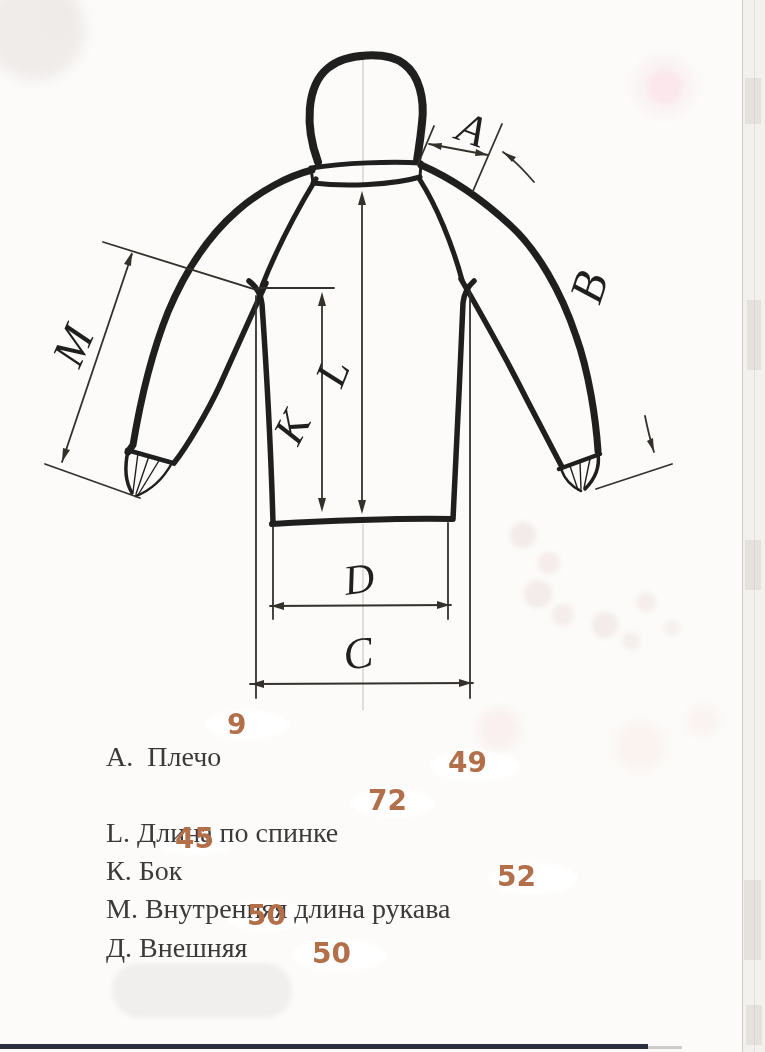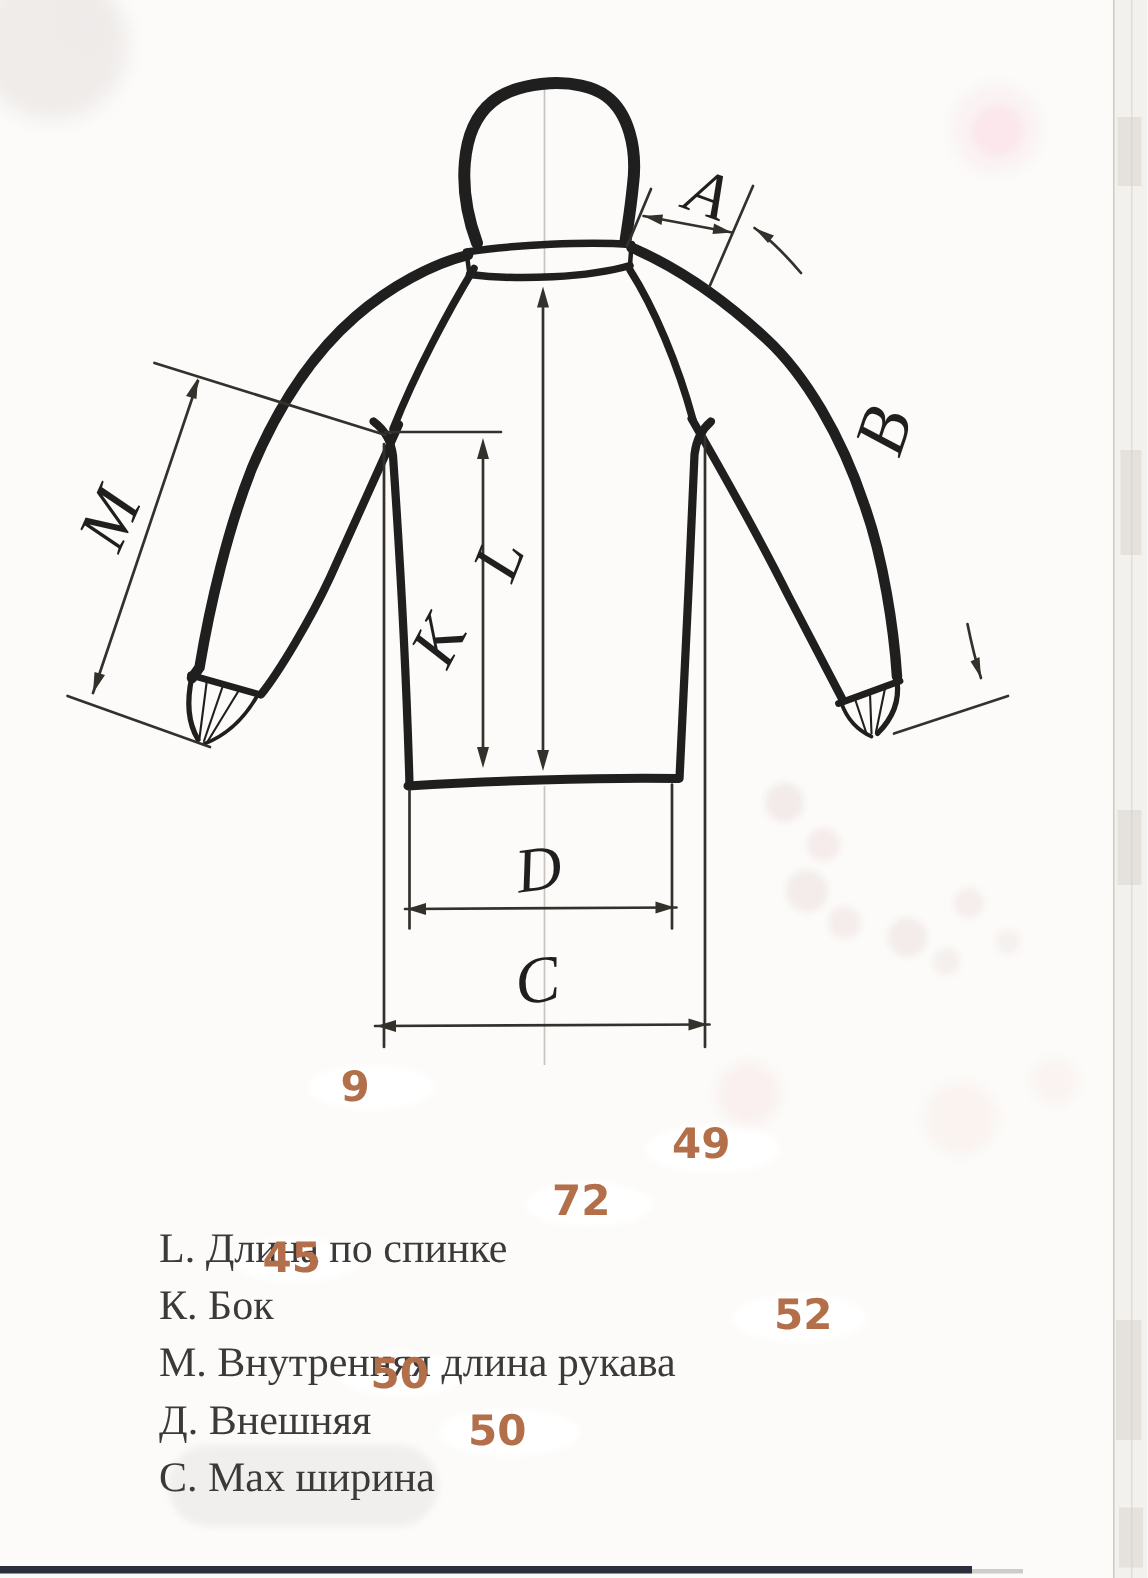--- a/index.html
+++ b/index.html
@@ -30,21 +30,21 @@
   .val{
     position:absolute;top:2px;
     font-family:"DejaVu Sans",sans-serif;
     font-weight:bold;font-size:28px;
     color:#b26f49;
   }
   .r1 .val{left:163px}
   .r2 .val{left:384px}
   .r3 .val{left:304px}
   .r4 .val{left:111px}
-  .r5 .val{left:452px}
+  .r5 .val{left:433px}
   .r6 .val{left:183px}
   .r7 .val{left:248px}
   .edge-strip{
     position:absolute;left:742px;top:0;width:23px;height:1052px;
     background:#f3f1ee;border-left:1px solid rgba(185,180,174,.65);z-index:3;
   }
   .mottle{position:absolute;background:rgba(222,218,213,.7);}
   .edge-line{position:absolute;left:754px;top:0;width:1px;height:1052px;background:rgba(210,205,199,.55);z-index:3;}
   .bottom-line{position:absolute;left:0;top:1044px;width:648px;height:5px;background:#2b2e3c;z-index:3;}
   .bottom-line-fade{position:absolute;left:648px;top:1046px;width:34px;height:3px;background:rgba(120,118,112,.35);z-index:3;}
@@ -177,20 +177,21 @@
       <text class="dim-label" x="87" y="352" font-size="46" transform="rotate(-66 87 352)">M</text>
       <text class="dim-label" x="346" y="378" font-size="44" transform="rotate(-68 346 378)">L</text>
       <text class="dim-label" x="305" y="434" font-size="44" transform="rotate(-62 305 434)">K</text>
       <text class="dim-label" x="361" y="593" font-size="42" transform="rotate(-8 361 593)">D</text>
       <text class="dim-label" x="360" y="668" font-size="44" transform="rotate(-8 360 668)">C</text>
     </g>
   </svg>
 
   <div class="legend">
     <div class="lrow r1">
+      <span>А.  Плечо</span>
       <span class="val">9</span>
     </div>
     <div class="lrow r2">
       <span class="val">49</span>
     </div>
     <div class="lrow r3">
       <span>L. Длина по спинке</span>
       <span class="val">72</span>
     </div>
     <div class="lrow r4">
@@ -199,21 +200,20 @@
     </div>
     <div class="lrow r5">
       <span>М. Внутренняя длина рукава</span>
       <span class="val">52</span>
     </div>
     <div class="lrow r6">
       <span>Д. Внешняя</span>
       <span class="val">50</span>
     </div>
     <div class="lrow r7">
-      <span>С. Max ширина</span>
       <span class="val">50</span>
     </div>
   </div>
 
   <div class="edge-strip">
     <div class="mottle" style="left:2px;top:78px;width:16px;height:46px"></div>
     <div class="mottle" style="left:4px;top:300px;width:14px;height:70px"></div>
     <div class="mottle" style="left:2px;top:540px;width:16px;height:50px"></div>
     <div class="mottle" style="left:1px;top:880px;width:17px;height:80px"></div>
     <div class="mottle" style="left:3px;top:1005px;width:16px;height:40px"></div>

